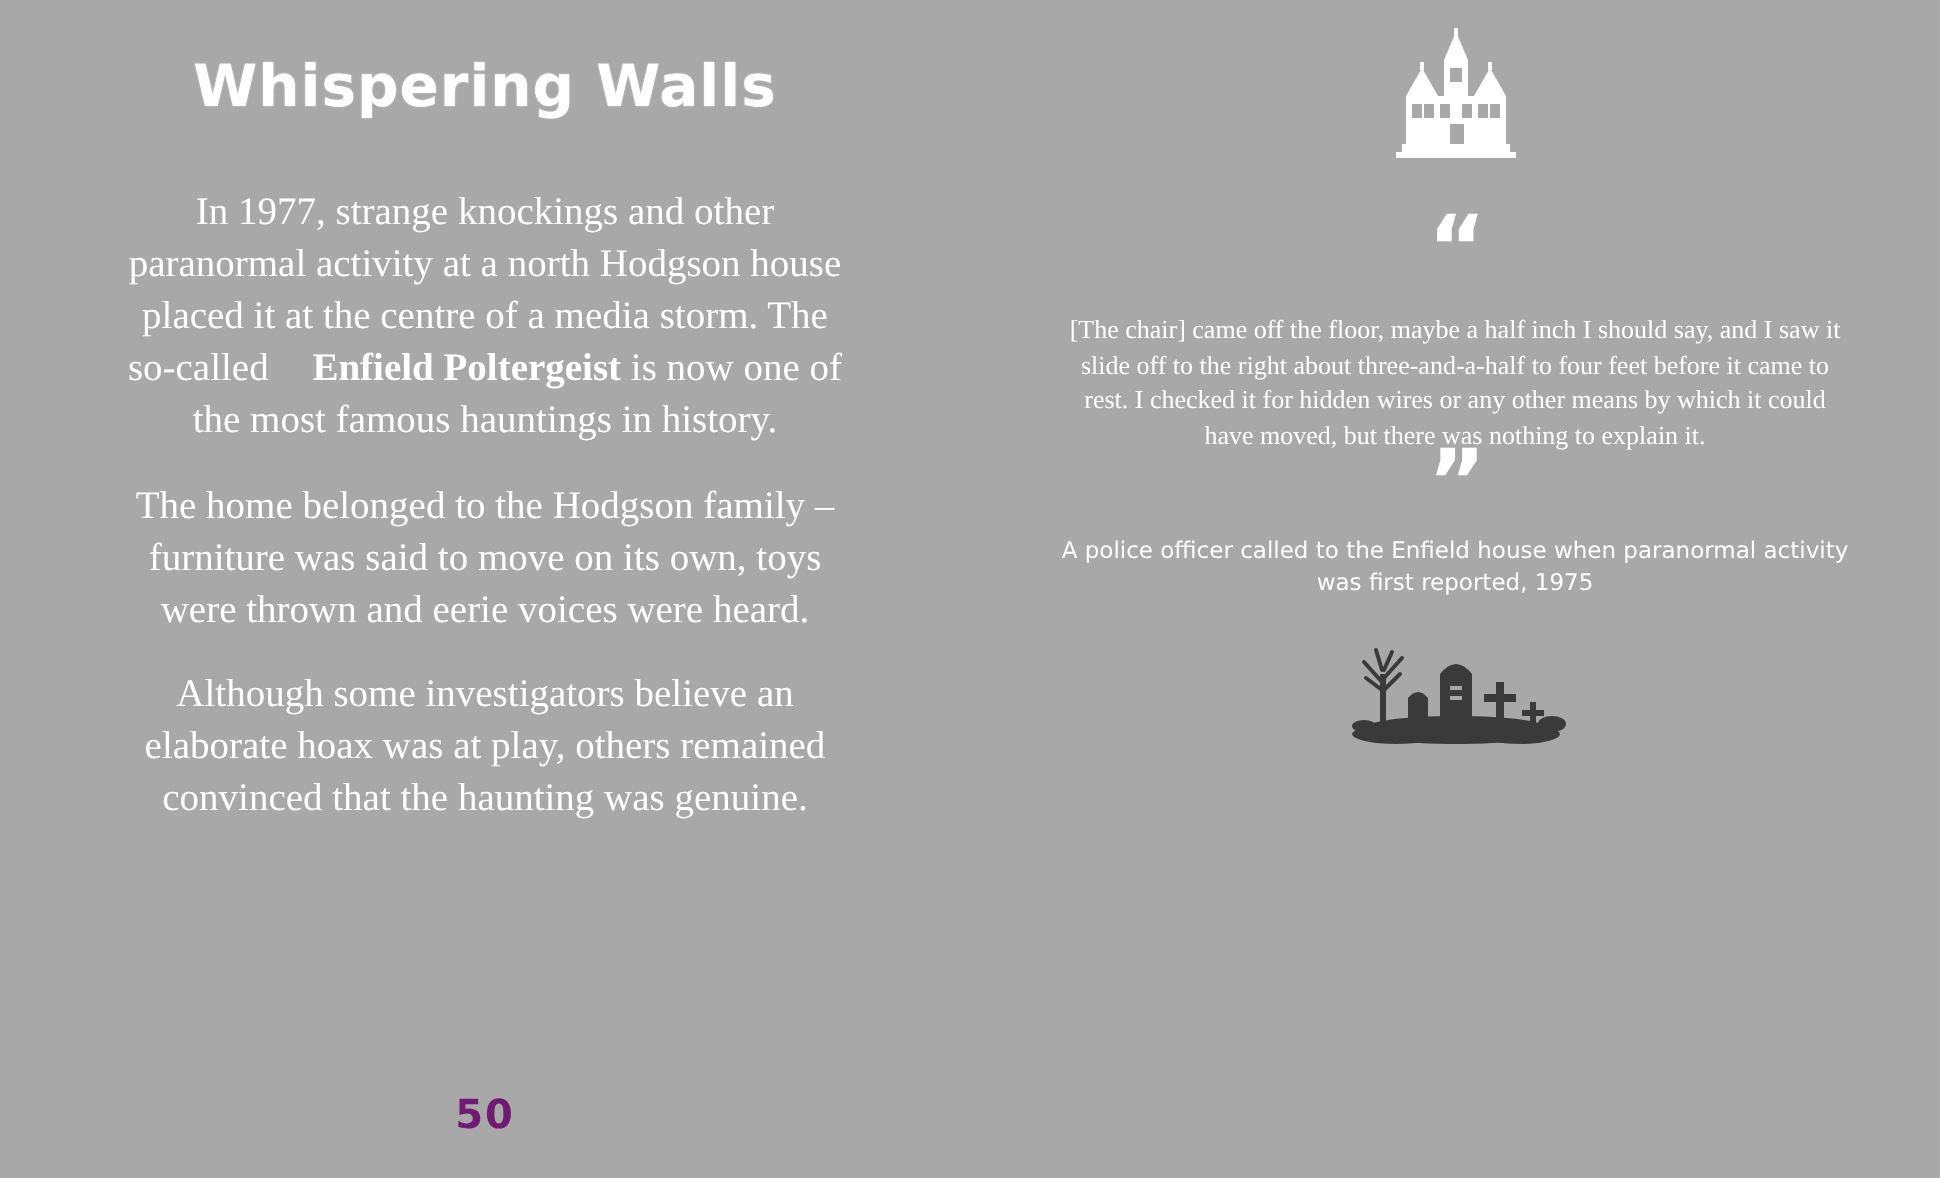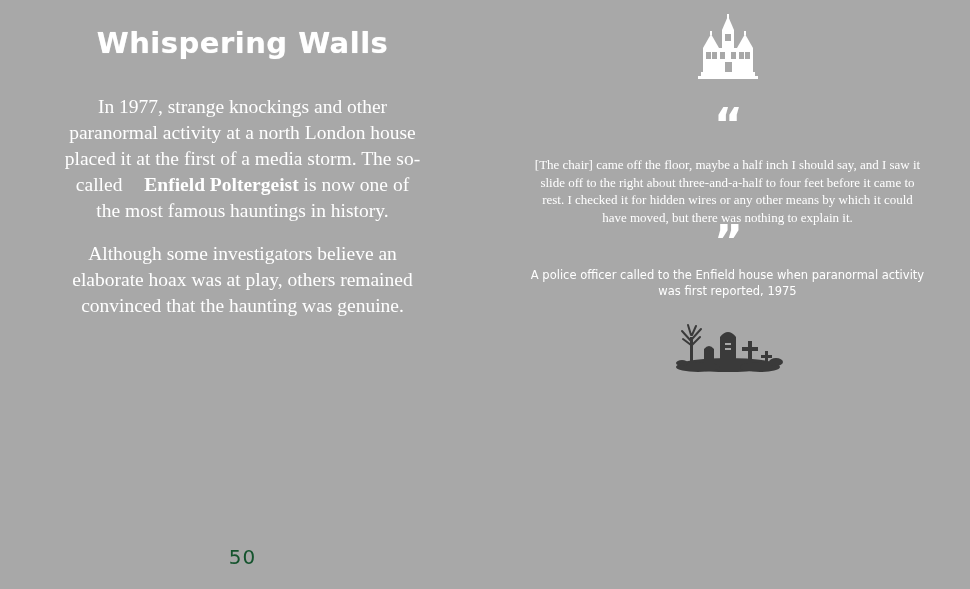--- a/index.html
+++ b/index.html
@@ -111,37 +111,38 @@
     display: flex;
     justify-content: center;
   }
   
   .folio {
     position: absolute;
     bottom: 20px;
     width: 100%;
     left: 0;
     text-align: center;
-    color: #14532d;
-    font-family: "DejaVu Sans", sans-serif;
-    font-weight: normal;
+    color: #701a75;
+    font-family: "DejaVu Sans", sans-serif;
+    font-weight: bold;
     font-size: 20px;
     letter-spacing: 1px;
   }
 </style>
 </head>
 <body>
 
 <div class="spread">
 
   <div class="page left-page">
     <div class="chapter-title">Whispering Walls</div>
 
     <div class="body-text">
-      <p><span>In 1977, strange knockings and other paranormal activity at a north London house placed it at the first of a media storm. The so-called </span><b>Enfield Poltergeist</b><span> is now one of the most famous hauntings in history.</span></p>
+      <p><span>In 1977, strange knockings and other paranormal activity at a north Hodgson house placed it at the centre of a media storm. The so-called </span><b>Enfield Poltergeist</b><span> is now one of the most famous hauntings in history.</span></p>
+      <p>The home belonged to the Hodgson family – furniture was said to move on its own, toys were thrown and eerie voices were heard.</p>
       <p>Although some investigators believe an elaborate hoax was at play, others remained convinced that the haunting was genuine.</p>
     </div>
 
     <div class="folio">50</div>
   </div>
 
   <div class="page right-page">
 
     <div class="house-icon">
       <svg width="74" height="74" viewBox="0 0 74 74" aria-hidden="true">

